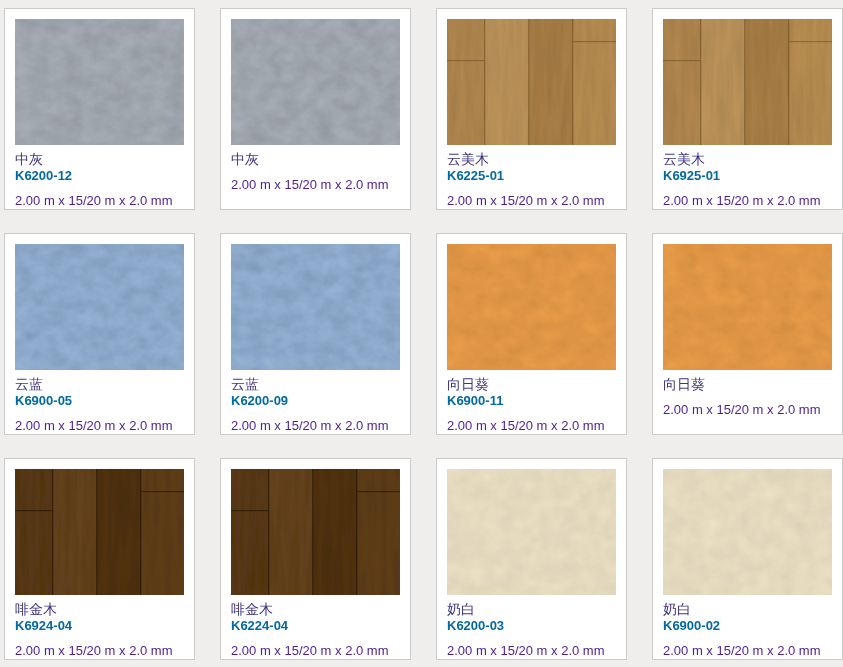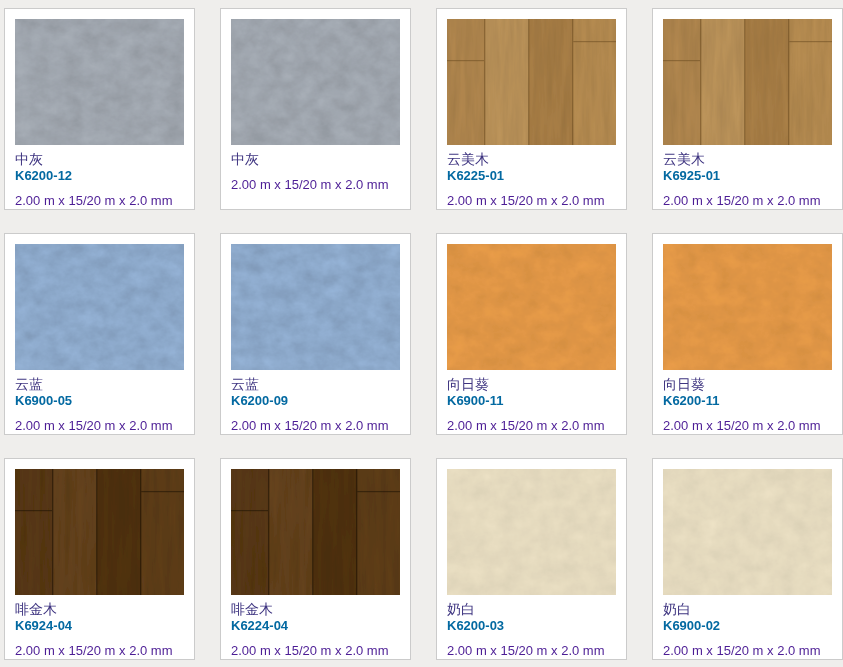--- a/index.html
+++ b/index.html
@@ -280,21 +280,20 @@
                 </feComponentTransfer>
                 <feBlend in="SourceGraphic" in2="n" mode="multiply"></feBlend>
               </filter>
             </defs>
             <g filter="url(#fx-orange-7)">
               <rect x="0" y="0" width="169" height="126" fill="#f0a14b"></rect>
             </g>
           </svg>
         </div>
     <div class="name">向日葵</div>
-    <div class="code">K6200-11</div>
     <div class="size">2.00 m x 15/20 m x 2.0 mm</div>
   </div>
 
   <div class="card">
     <div class="swatch">
           <svg viewBox="0 0 169 126" preserveAspectRatio="none" xmlns="http://www.w3.org/2000/svg">
             <defs>
               <filter id="fx-wood_dark-8" x="0" y="0" width="100%" height="100%">
                 <feTurbulence type="fractalNoise" baseFrequency="0.16 0.012" numOctaves="3" seed="59" stitchTiles="stitch" result="t"></feTurbulence>
                 <feColorMatrix in="t" type="saturate" values="0" result="g"></feColorMatrix>

